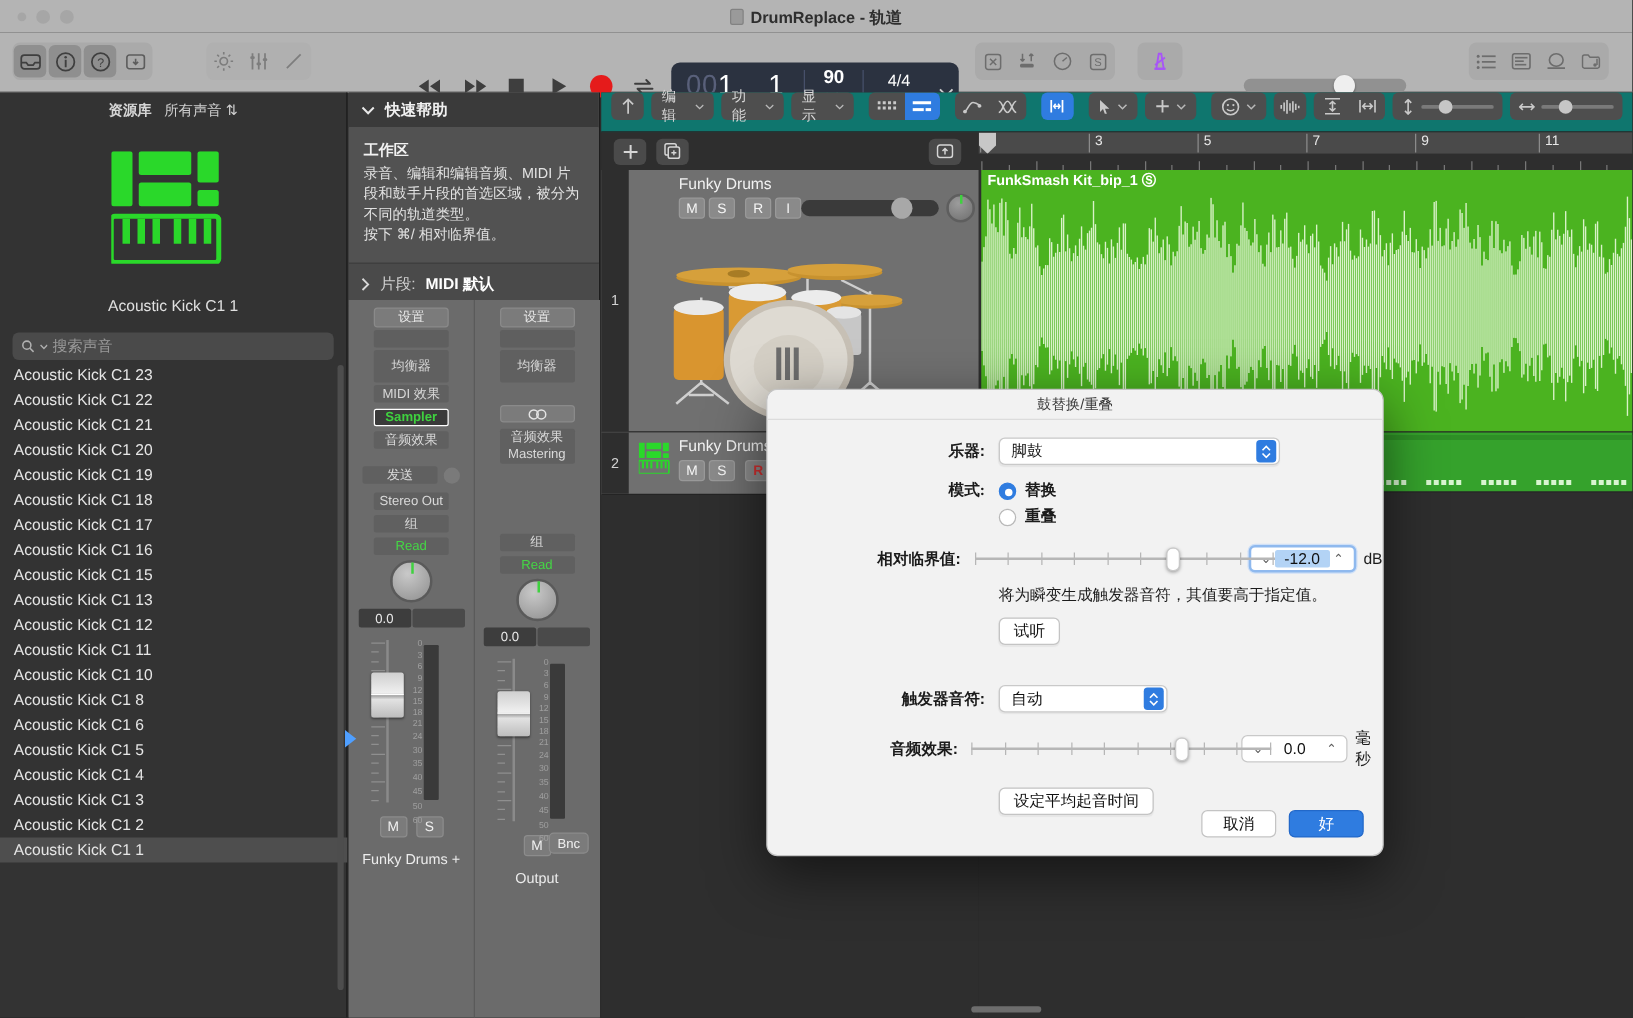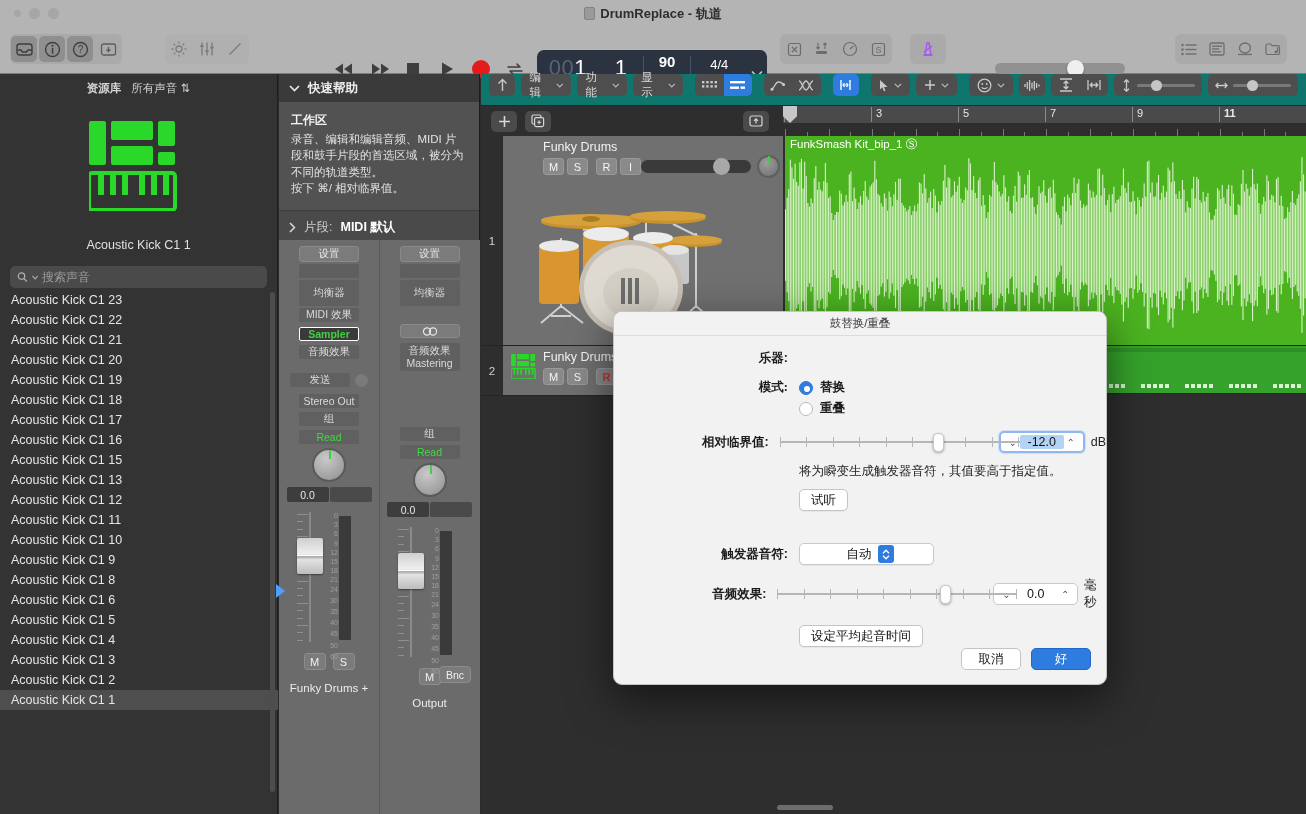--- a/index.html
+++ b/index.html
@@ -582,21 +582,20 @@
         <div class="lib-item">Acoustic Kick C1 20</div>
         <div class="lib-item">Acoustic Kick C1 19</div>
         <div class="lib-item">Acoustic Kick C1 18</div>
         <div class="lib-item">Acoustic Kick C1 17</div>
         <div class="lib-item">Acoustic Kick C1 16</div>
         <div class="lib-item">Acoustic Kick C1 15</div>
         <div class="lib-item">Acoustic Kick C1 13</div>
         <div class="lib-item">Acoustic Kick C1 12</div>
         <div class="lib-item">Acoustic Kick C1 11</div>
         <div class="lib-item">Acoustic Kick C1 10</div>
-        <div class="lib-item">Acoustic Kick C1 9</div>
         <div class="lib-item">Acoustic Kick C1 8</div>
         <div class="lib-item">Acoustic Kick C1 6</div>
         <div class="lib-item">Acoustic Kick C1 5</div>
         <div class="lib-item">Acoustic Kick C1 4</div>
         <div class="lib-item">Acoustic Kick C1 3</div>
         <div class="lib-item">Acoustic Kick C1 2</div>
         <div class="lib-item sel">Acoustic Kick C1 1</div>
     <div class="lib-scroll"></div>
       </div>
 
@@ -940,21 +939,21 @@
             </svg>
         </div>
       </div>
       <div class="tk-row2-right">
         <div class="ruler-nums" id="ruler-nums">
             <span style="left: 1px;">1</span>
             <span style="left: 88px;">3</span>
             <span style="left: 175px;">5</span>
             <span style="left: 262px;">7</span>
             <span style="left: 349px;">9</span>
-            <span style="left: 436px; font-weight: bold;">11</span>
+            <span style="left: 448px;">11</span>
           </div>
         <div class="ruler-ticks" id="ruler-ticks">
             <i style="left: 2px; height: 7px;"></i>
             <i style="left: 23.75px; height: 4px;"></i>
             <i style="left: 45.5px; height: 7px;"></i>
             <i style="left: 67.25px; height: 4px;"></i>
             <i style="left: 89px; height: 7px;"></i>
             <i style="left: 110.75px; height: 4px;"></i>
             <i style="left: 132.5px; height: 7px;"></i>
             <i style="left: 154.25px; height: 4px;"></i>
@@ -1058,21 +1057,21 @@
           <div class="tk-name">Funky Drums</div>
           <div class="tk-btns">
             <div class="tk-b">M</div>
             <div class="tk-b">S</div>
             <div class="tk-b rec" style="margin-left:5px;">R</div>
           </div>
         </div>
       </div>
 
       <div class="tk-lanes">
-        <div class="lane" style="height:210px;">
+        <div class="lane" style="height:210px;font-weight:bold;">
           <div class="region-audio">
             <div class="region-title">
               <span>FunkSmash Kit_bip_1</span>
               <span>Ⓢ</span>
             </div>
             <svg class="wave" id="wave-svg" viewBox="0 0 523 190" preserveAspectRatio="none">
                 <rect x="0.0" y="59.3" width="1.1" height="71.5" fill="#d9f2c8"></rect>
                 <rect x="1.6" y="47.7" width="1.1" height="94.6" fill="#d9f2c8"></rect>
                 <rect x="3.2" y="39.1" width="1.1" height="111.9" fill="#d9f2c8"></rect>
                 <rect x="4.8" y="9.7" width="1.1" height="170.7" fill="#d9f2c8"></rect>
@@ -1476,20 +1475,28 @@
         </div>
     </div>
   </div>
 
   <div class="overlay-dialog">
     <div class="dlg-title">鼓替换/重叠</div>
     <div class="dlg-body">
 
       <div class="drow" style="margin-bottom:12px;">
         <div class="dlabel">乐器:</div>
+        <div class="popup" style="width:225px;">
+          <span>脚鼓</span>
+          <span class="stepper">
+            <svg width="8" height="11" viewBox="0 0 8 11">
+                <path d="M1 4.2L4 1.2l3 3M1 6.8L4 9.8l3-3" fill="none" stroke="#fff" stroke-width="1.3"></path>
+              </svg>
+          </span>
+        </div>
       </div>
 
       <div class="drow" style="margin-bottom:4px;font-family:Liberation Serif, serif;">
         <div class="dlabel">模式:</div>
         <div class="radio-row">
           <span class="radio on"></span>
           <span>替换</span>
         </div>
       </div>
       <div class="drow" style="margin-bottom:14px;">
@@ -1529,21 +1536,21 @@
         <div class="hint">将为瞬变生成触发器音符，其值要高于指定值。</div>
       </div>
 
       <div class="drow" style="margin-bottom:32px;">
         <div class="dlabel"></div>
         <div class="pbtn">试听</div>
       </div>
 
       <div class="drow" style="margin-bottom:12px;">
         <div class="dlabel">触发器音符:</div>
-        <div class="popup" style="width:135px;justify-content:center;">
+        <div class="popup" style="width:135px;">
           <span>自动</span>
           <span class="stepper">
             <svg width="8" height="11" viewBox="0 0 8 11">
                 <path d="M1 4.2L4 1.2l3 3M1 6.8L4 9.8l3-3" fill="none" stroke="#fff" stroke-width="1.3"></path>
               </svg>
           </span>
         </div>
       </div>
 
       <div class="drow" style="margin-bottom:14px;">

